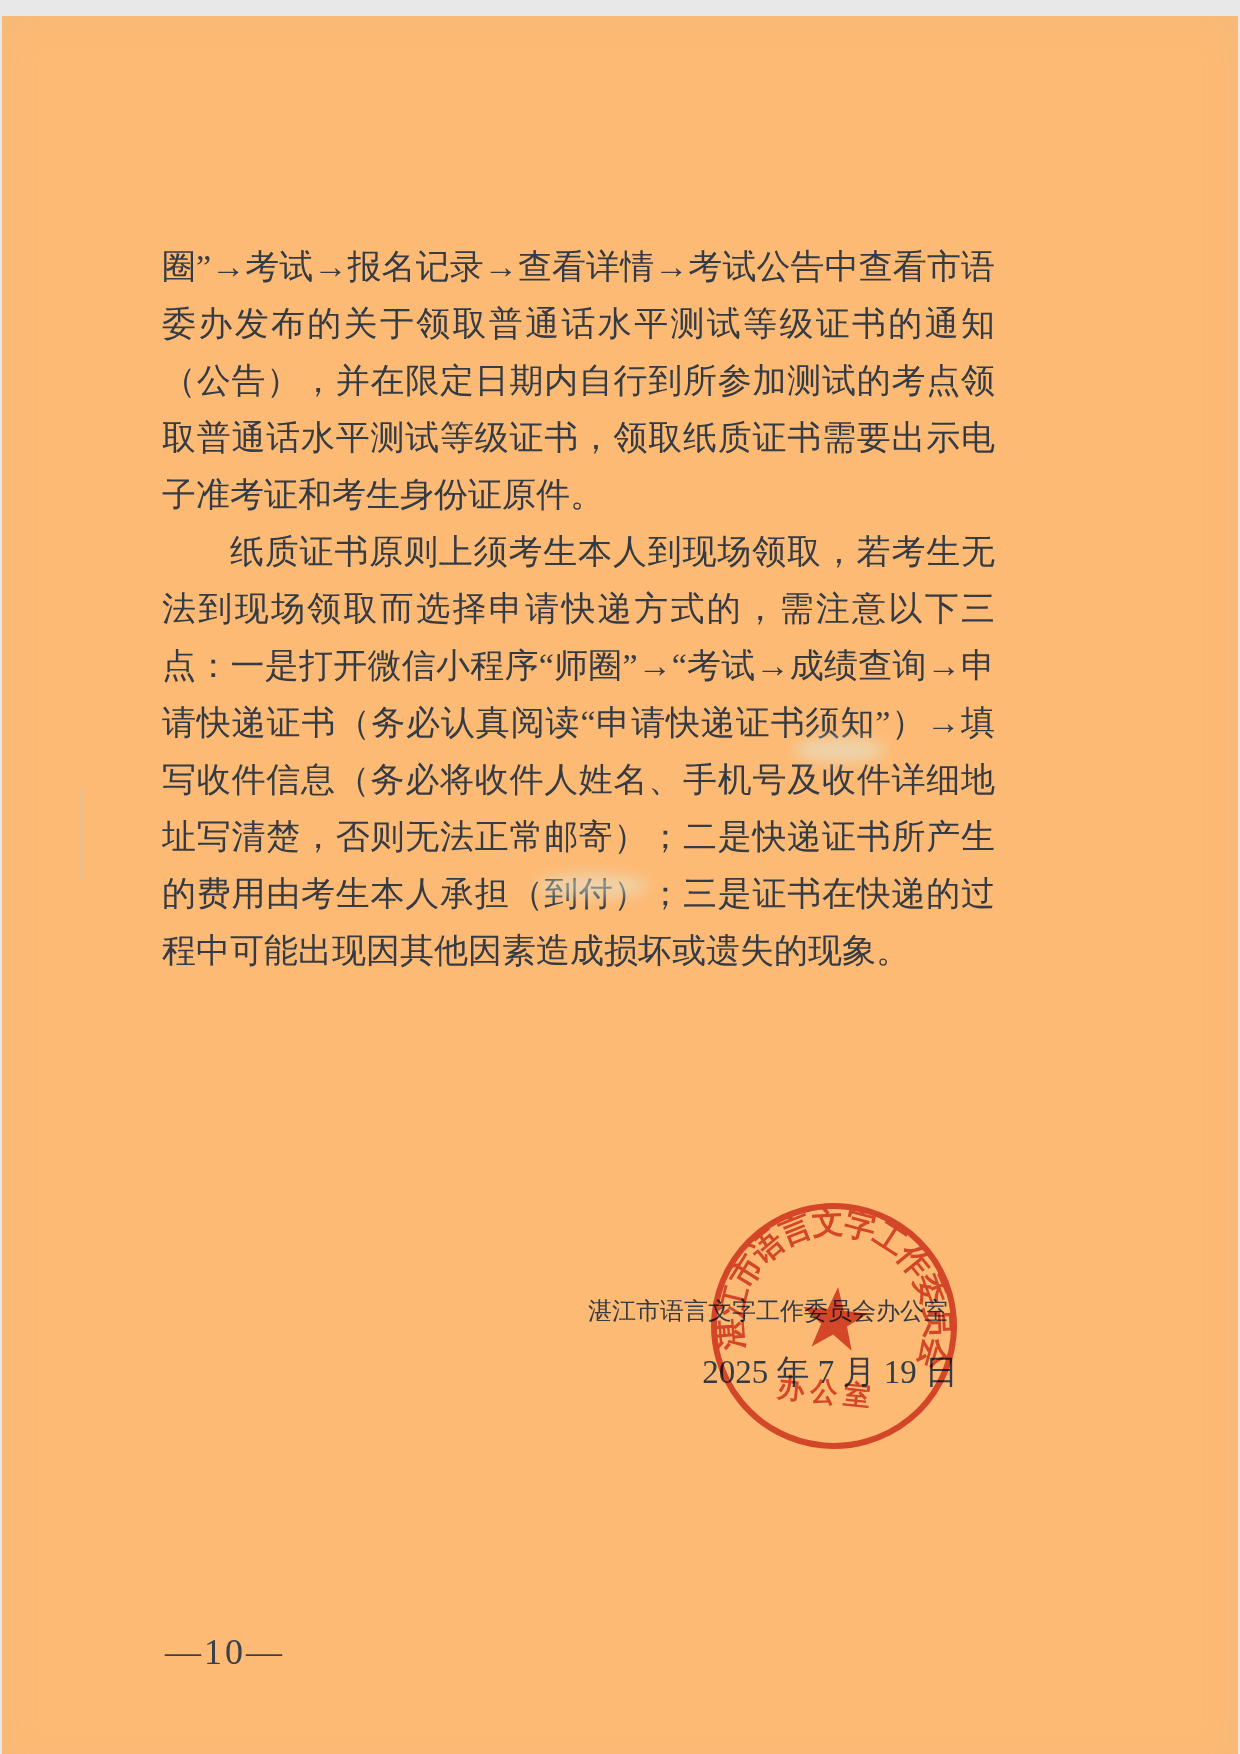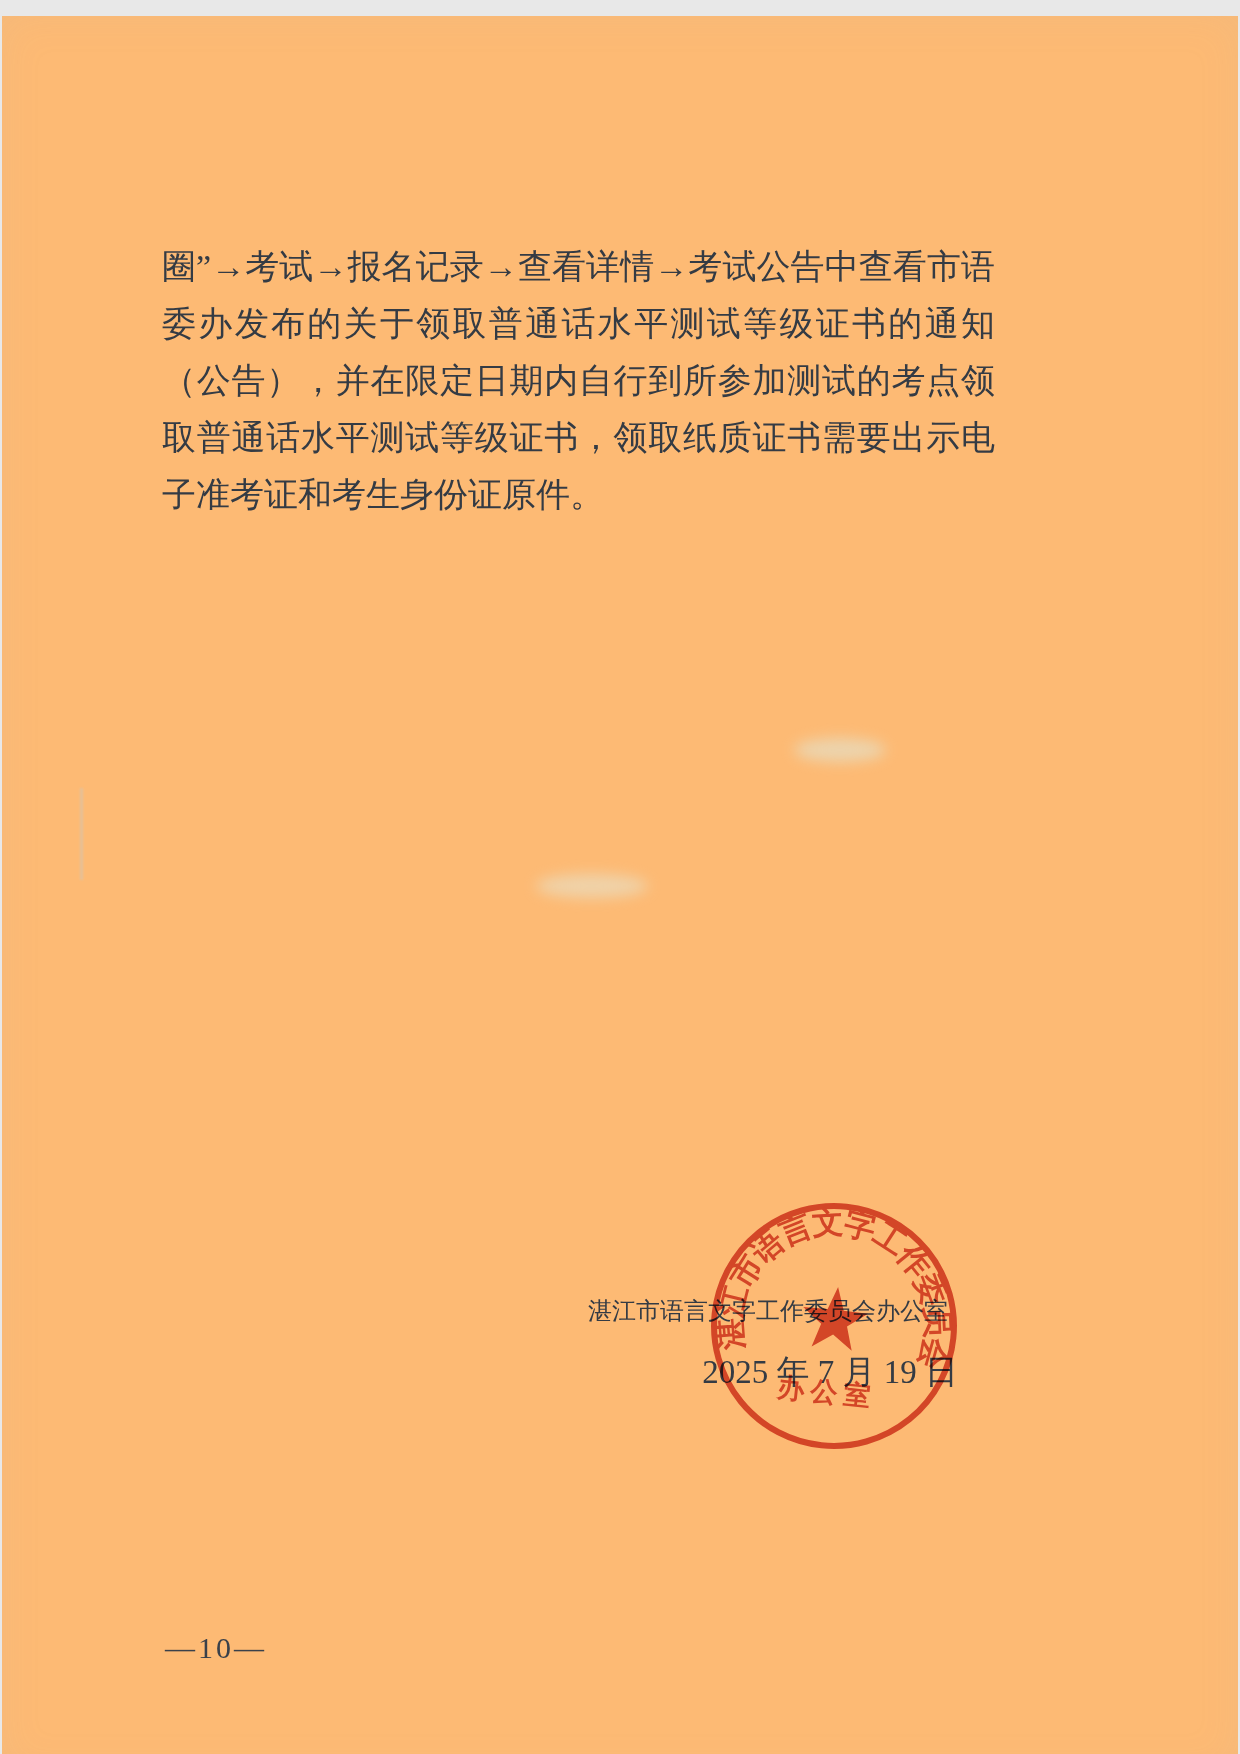--- a/index.html
+++ b/index.html
@@ -79,21 +79,21 @@
   .seal-bottom-text {
     font-family: "Liberation Serif", "DejaVu Serif", serif;
     font-size: 27px;
     font-weight: bold;
     letter-spacing: 6px;
   }
   .page-number {
     position: absolute;
     left: 163px;
     top: 1615px;
-    font-size: 30px;
+    font-size: 36px;
     color: #3a414a;
     letter-spacing: 3px;
   }
   .smudge {
     position: absolute;
     border-radius: 50%;
     filter: blur(7px);
     pointer-events: none;
   }
   .smudge.s1 { left: 792px; top: 722px; width: 92px; height: 24px; background: #dfe9db; opacity: 0.55; }
@@ -105,20 +105,21 @@
     pointer-events: none;
   }
 </style>
 </head>
 <body>
 
 <div class="page">
 
   <div class="body-text">
     <p class="para">圈”→考试→报名记录→查看详情→考试公告中查看市语委办发布的关于领取普通话水平测试等级证书的通知（公告），并在限定日期内自行到所参加测试的考点领取普通话水平测试等级证书，领取纸质证书需要出示电子准考证和考生身份证原件。</p>
+    <p class="para indent">纸质证书原则上须考生本人到现场领取，若考生无法到现场领取而选择申请快递方式的，需注意以下三点：一是打开微信小程序“师圈”→“考试→成绩查询→申请快递证书（务必认真阅读“申请快递证书须知”）→填写收件信息（务必将收件人姓名、手机号及收件详细地址写清楚，否则无法正常邮寄）；二是快递证书所产生的费用由考生本人承担（到付）；三是证书在快递的过程中可能出现因其他因素造成损坏或遗失的现象。</p>
   </div>
 
 
   <div class="sig-org">湛江市语言文字工作委员会办公室</div>
 
   <div class="sig-date">2025 年 7 月 19 日</div>
 
   <div class="seal">
     <svg viewBox="0 0 250 250" xmlns="http://www.w3.org/2000/svg">
       <defs>

